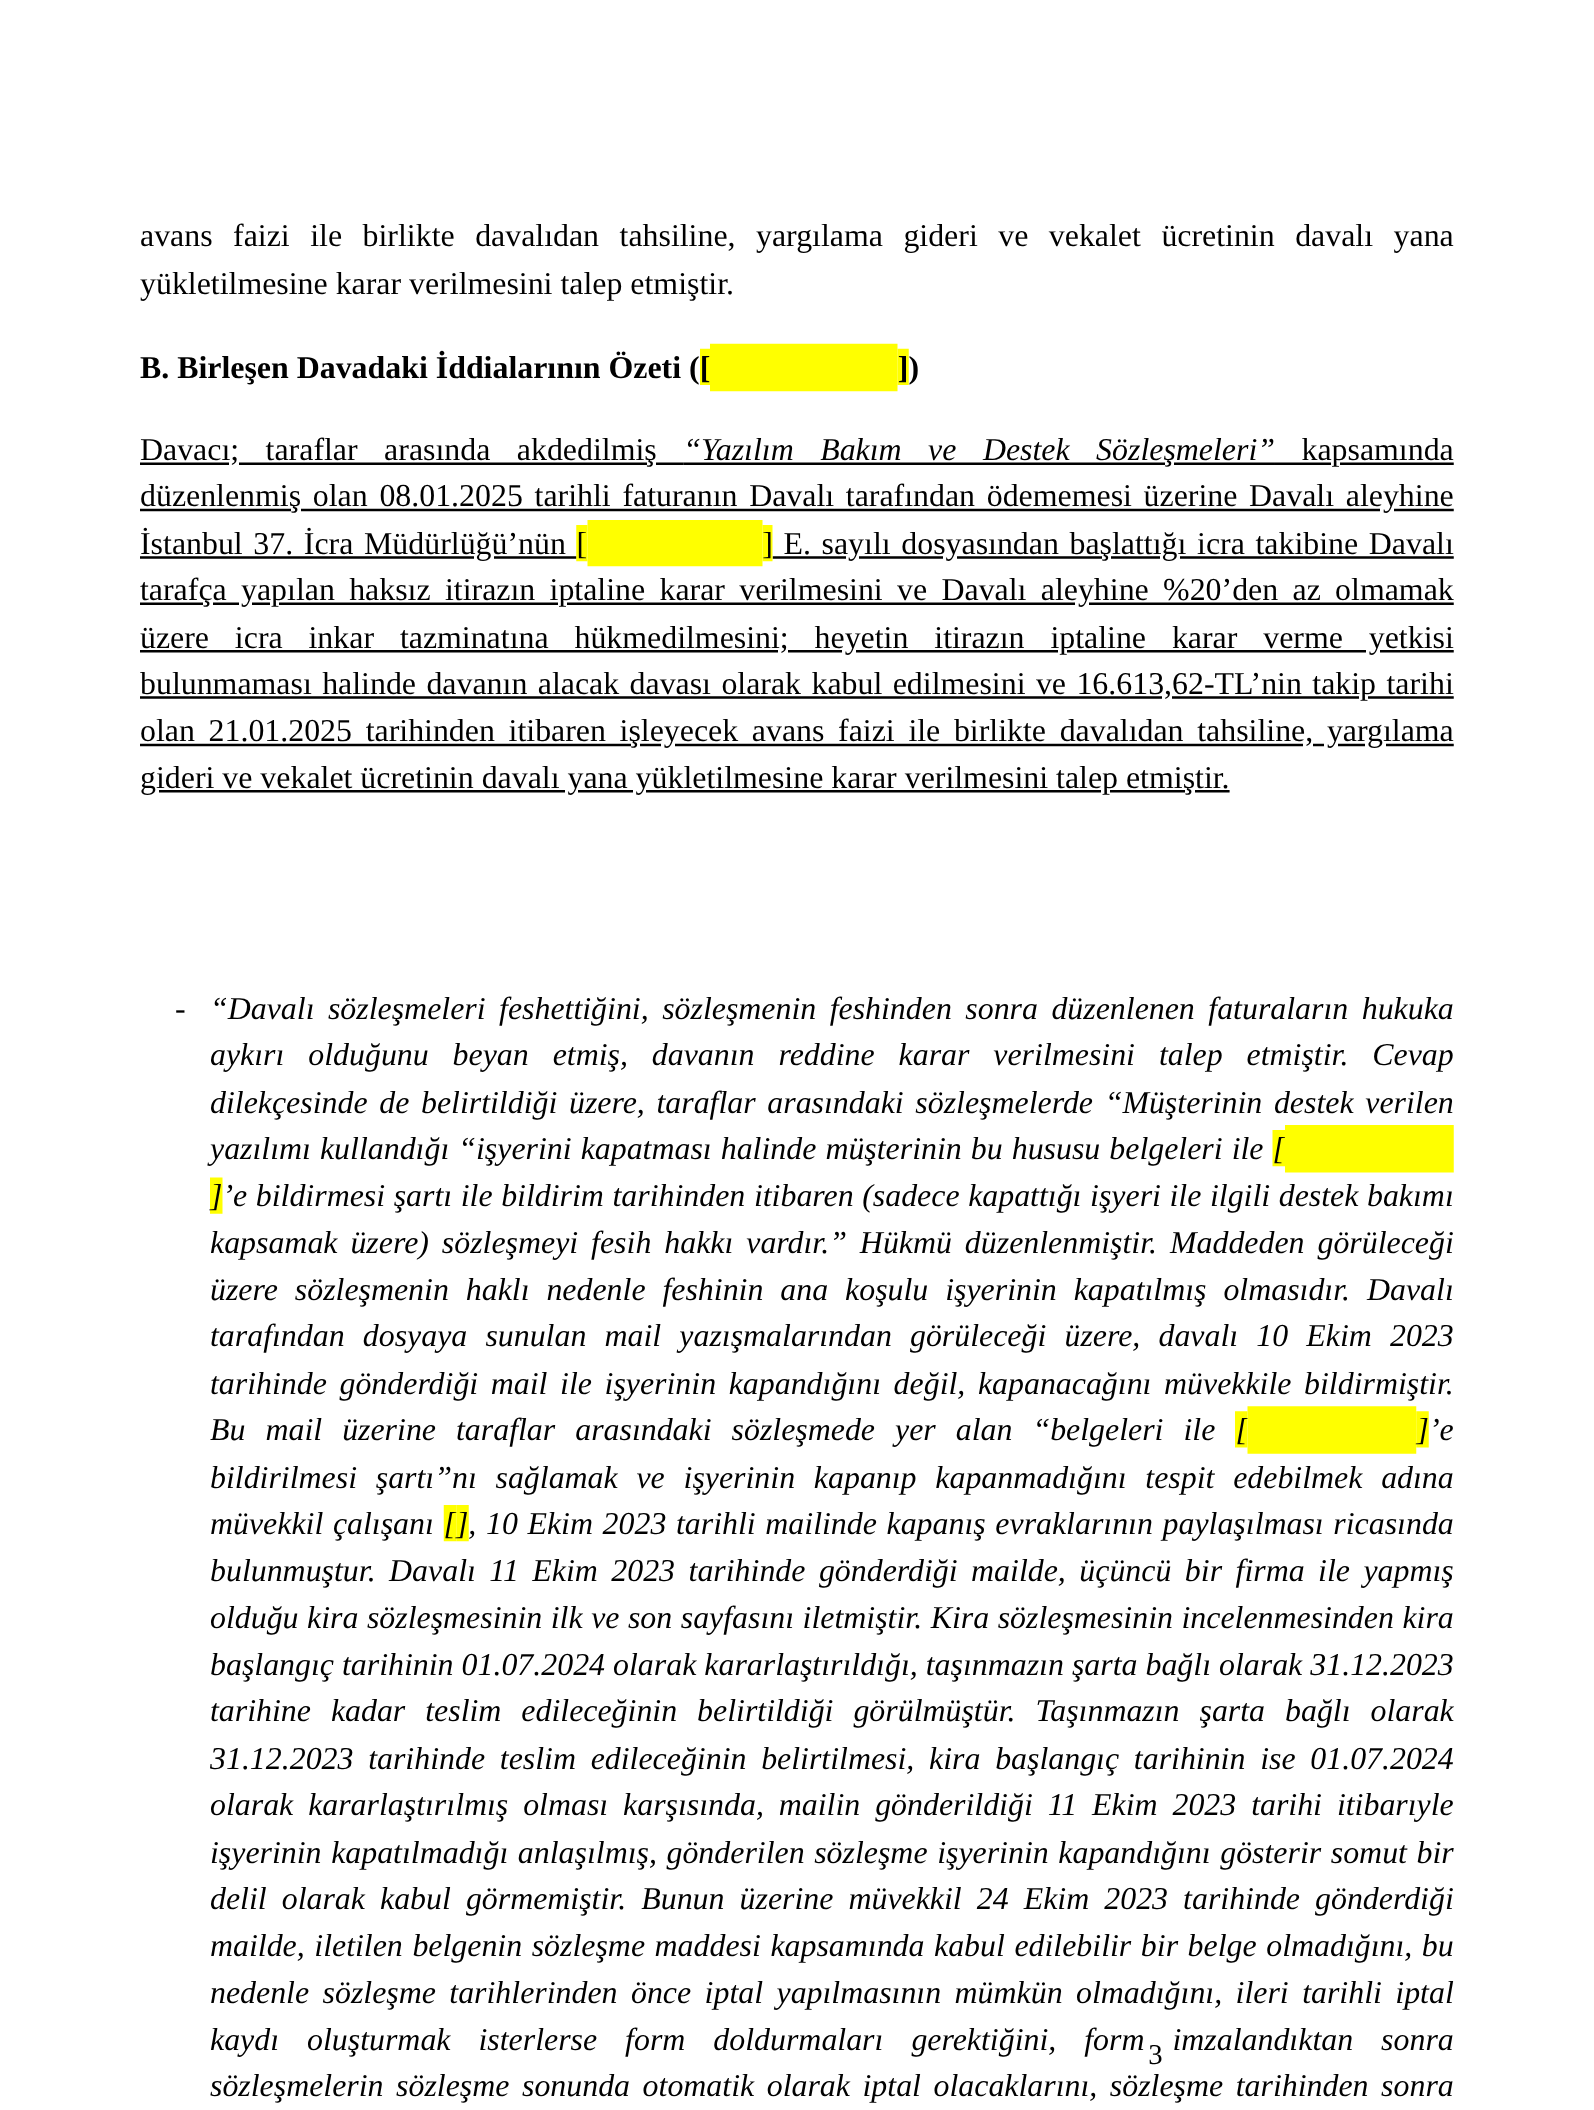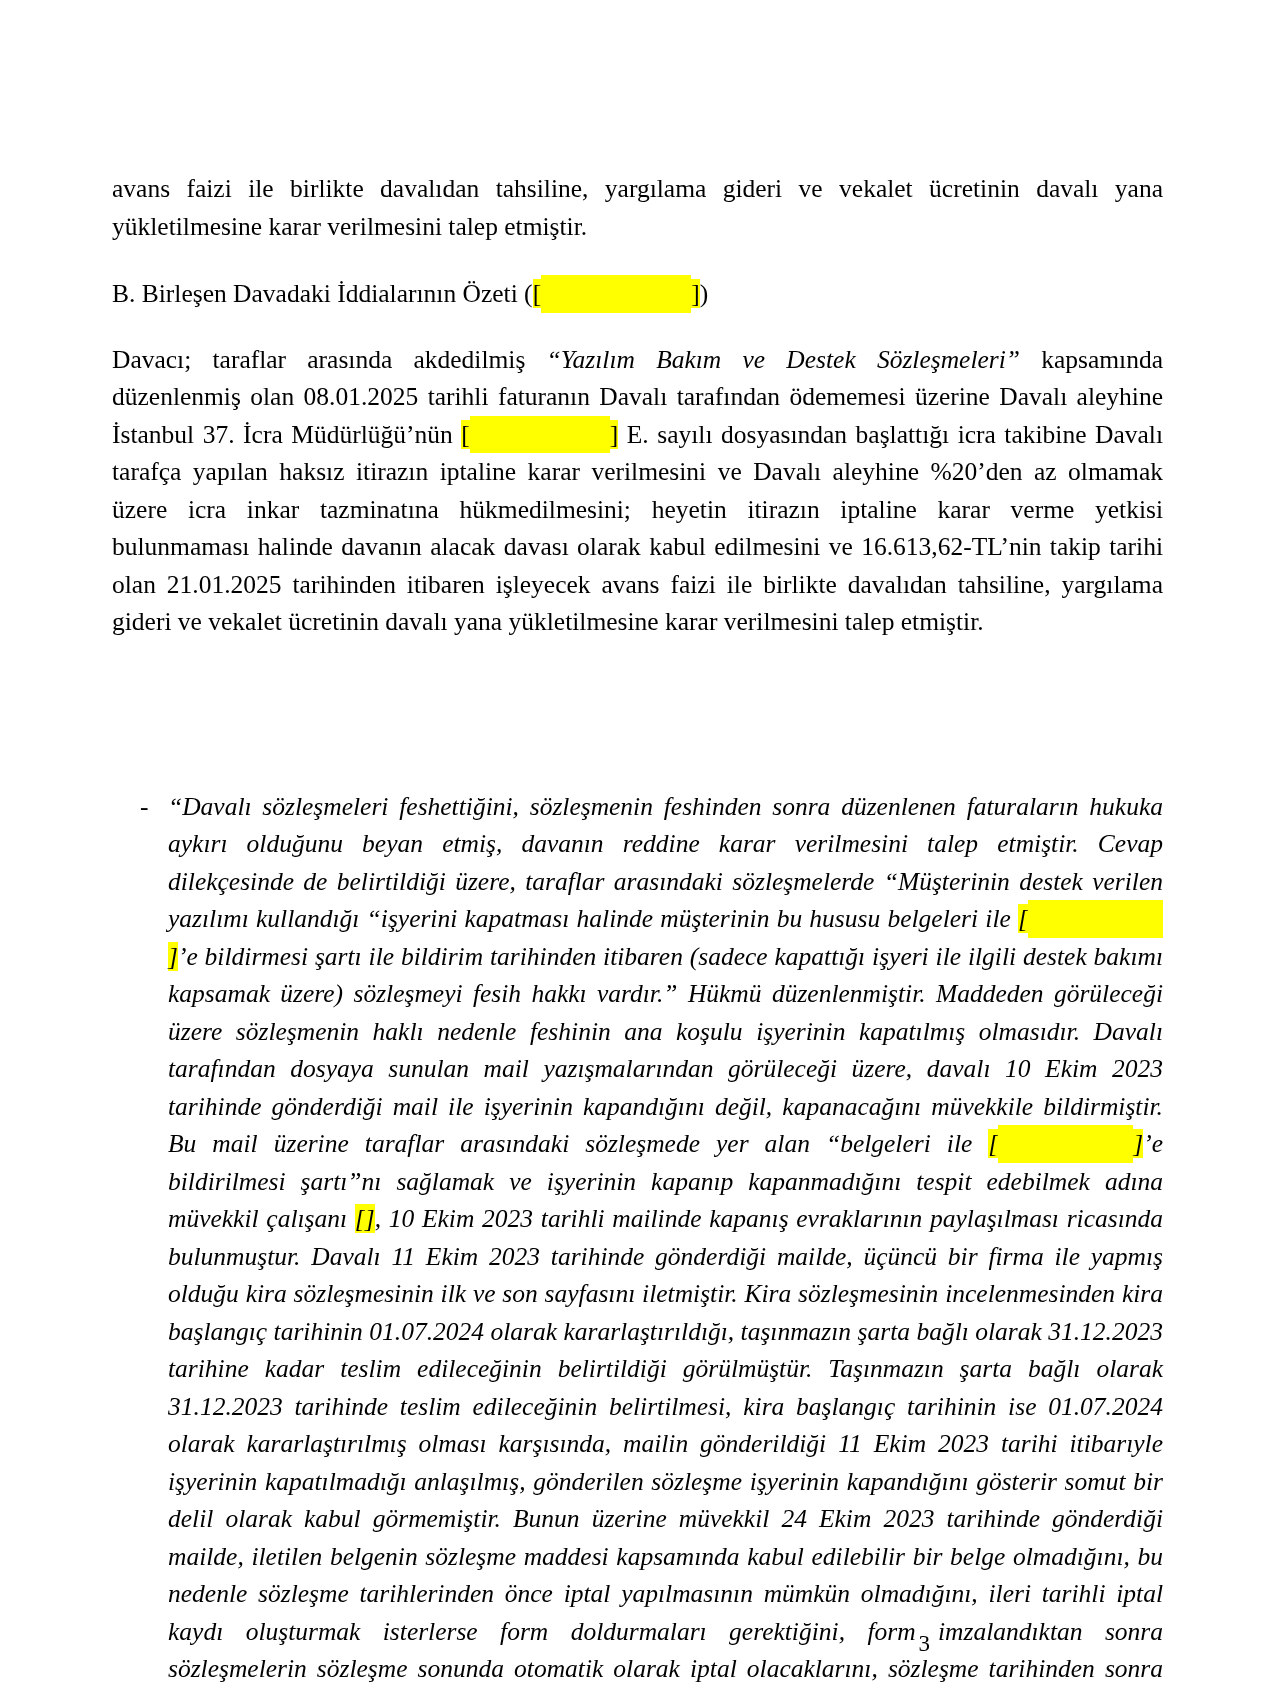--- a/index.html
+++ b/index.html
@@ -31,28 +31,29 @@
     text-align: justify;
     text-justify: inter-word;
     font-size: 25.5px;
     line-height: 37.5px;
     letter-spacing: 0.0px;
   }
   .intro-para {
     margin-bottom: 30px;
   }
   .heading-b {
-    font-weight: normal;
+    font-weight: bold;
     font-size: 25.5px;
     line-height: 37.5px;
     margin: 0 0 28px 0;
     text-align: left;
   }
   .body-para {
     margin: 0 0 0 0;
+    text-decoration: underline;
   }
   .section-heading {
     font-weight: bold;
     text-decoration: underline;
     font-size: 25.5px;
     line-height: 37.5px;
     margin: 0;
     text-align: left;
   }
   .heading-gap-top {

